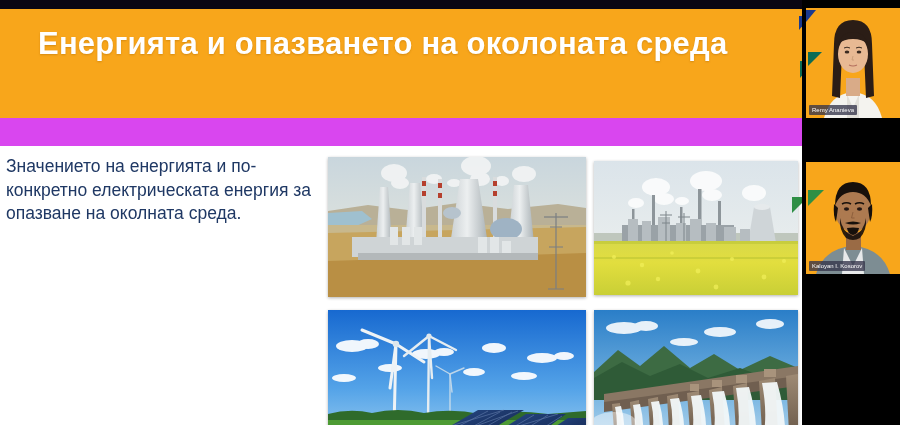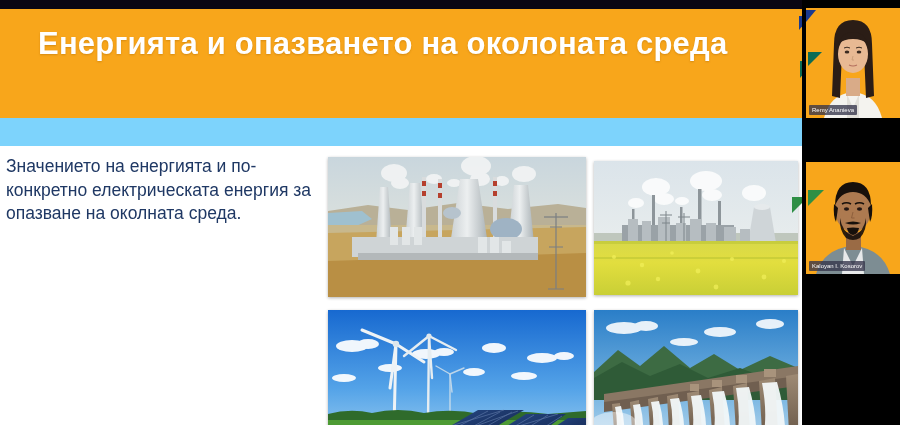--- a/index.html
+++ b/index.html
@@ -22,21 +22,21 @@
     overflow: hidden;
   }
 
   
   #slide-area {
     position: absolute;
     left: 0;
     top: 0;
     width: 802px;
     height: 425px;
-    background: #7dd3fc;
+    background: #d946ef;
     overflow: hidden;
   }
 
   .top-black-bar {
     position: absolute;
     left: 0;
     top: 0;
     width: 802px;
     height: 9px;
     background: #090512;

